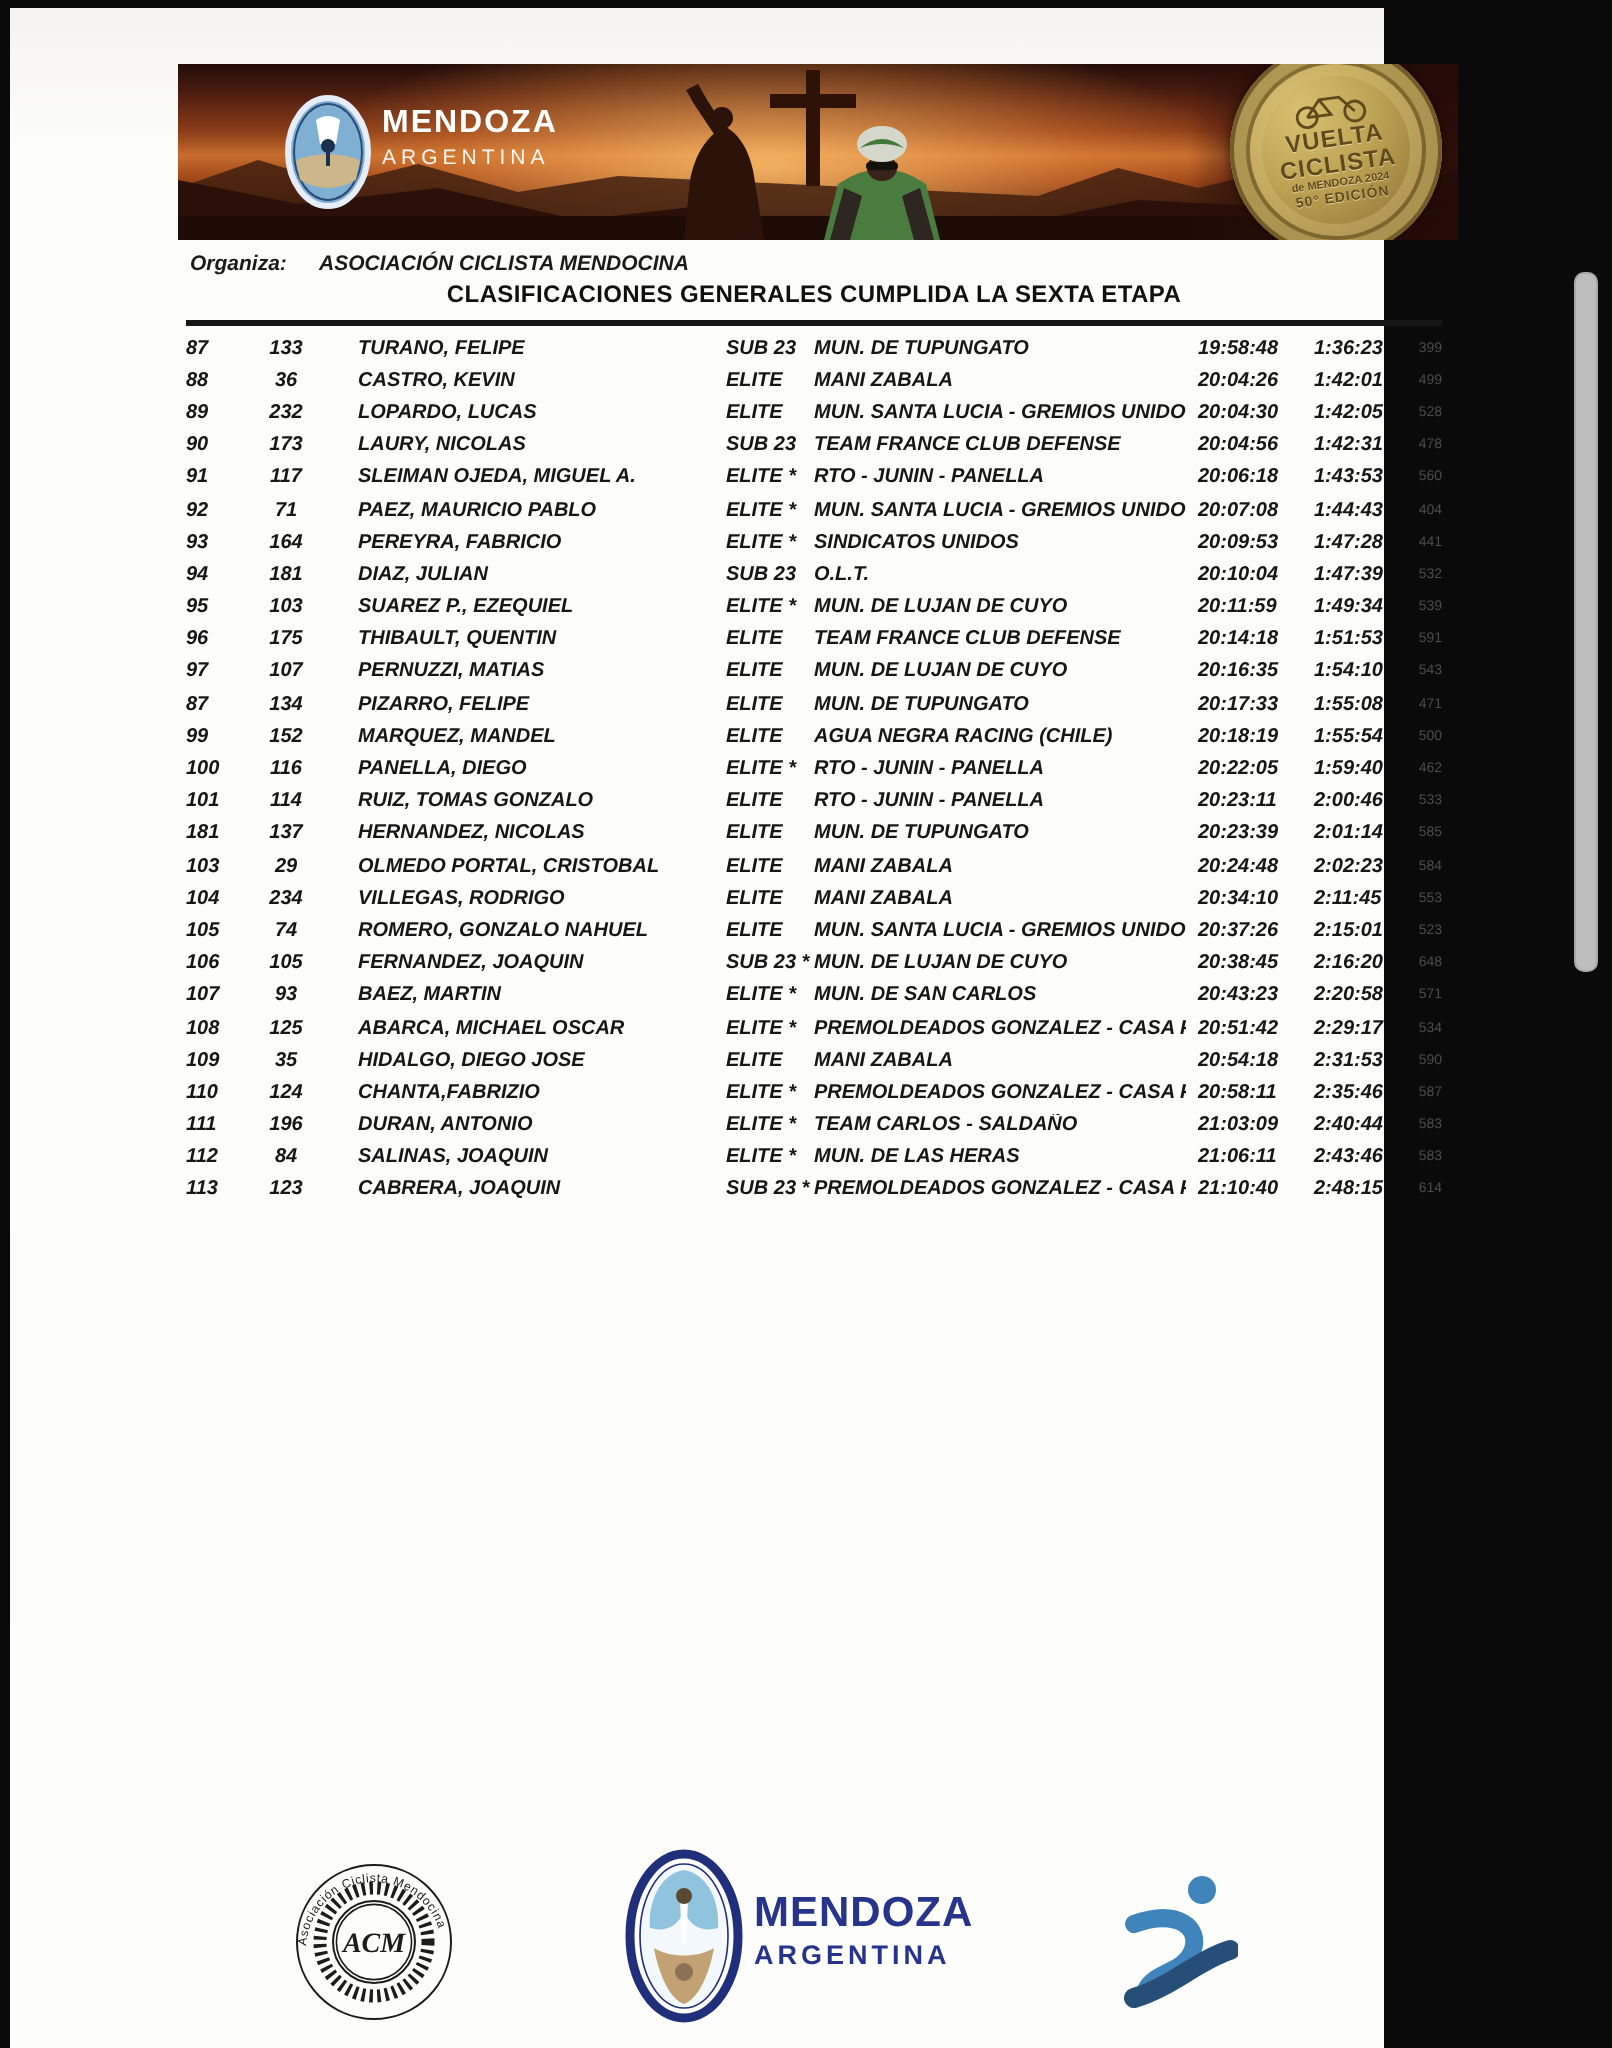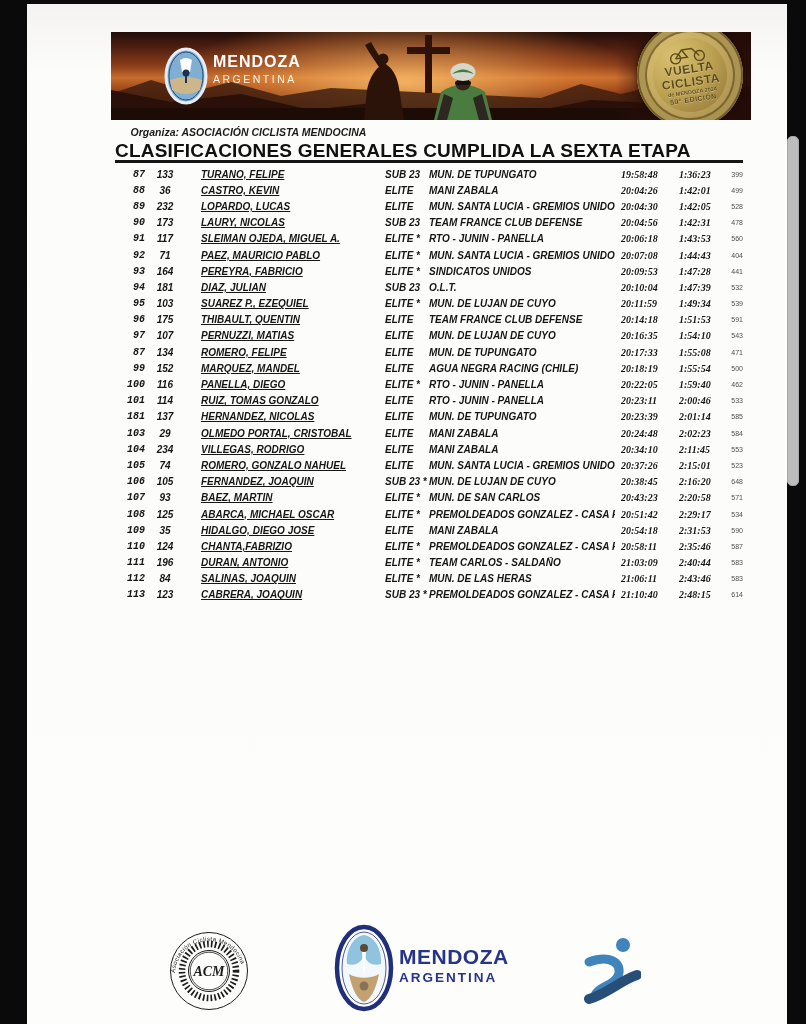--- a/index.html
+++ b/index.html
@@ -2,23 +2,22 @@
 <html><head>
 <meta charset="utf-8">
 <style>
   html,body{margin:0;padding:0;}
   body{
     width:806px;height:1024px;position:relative;overflow:hidden;
     background:#0a0a0a;
     font-family:"Liberation Sans",sans-serif;
   }
   .page{
-    position:absolute;left:5px;top:4px;width:760px;height:1020px;
+    position:absolute;left:5px;top:4px;width:687px;height:1020px;
     background:linear-gradient(180deg,#f4f3f2 0px,#fcfcfb 70px,#fdfdfc 100%);
-    margin-left:22px;
   }
   
   .banner{
     position:absolute;left:84px;top:28px;width:640px;height:88px;overflow:hidden;
     background:
       radial-gradient(ellipse 300px 90px at 46% 58%, rgba(255,196,110,.8), rgba(240,140,60,.3) 55%, rgba(0,0,0,0) 78%),
       linear-gradient(180deg,#220d08 0%,#4a1d10 16%,#8a3c18 38%,#c76d2d 52%,#9c4619 66%,#50200e 82%,#230d07 100%);
   }
   .banner::after{ 
     content:"";position:absolute;top:0;right:0;width:135px;height:100%;
@@ -35,33 +34,33 @@
     box-shadow:inset 0 0 0 2px rgba(110,85,35,.9), inset 0 0 0 8px rgba(210,185,110,.55), inset 0 0 0 10px rgba(100,78,30,.7), inset 0 0 0 16px rgba(215,190,120,.4), 0 0 6px rgba(0,0,0,.5);
     transform:rotate(-8deg);z-index:2;
     display:flex;flex-direction:column;align-items:center;justify-content:center;
   }
   .medal .ml{color:#5e4a1c;text-shadow:0 .5px 0 rgba(255,240,200,.65);line-height:1.05;text-align:center;}
   .medal .m1,.medal .m2{font-size:12px;font-weight:bold;letter-spacing:.5px;}
   .medal .m3{font-size:5.5px;font-weight:bold;margin-top:1px;}
   .medal .m4{font-size:7px;font-weight:bold;letter-spacing:.5px;margin-top:1px;}
   
   .organiza{position:absolute;left:90px;top:122px;font-size:10.5px;font-style:italic;font-weight:bold;color:#1b1b1b;}
-  .organiza .lbl{display:inline-block;width:62px;text-align:right;}
-  .doc-title{position:absolute;left:88px;top:136px;width:628px;text-align:left;
-    font-size:19px;font-weight:bold;color:#101010;letter-spacing:.2px;}
+  .organiza .lbl{display:inline-block;width:62px;}
+  .doc-title{position:absolute;left:88px;top:136px;width:628px;text-align:center;
+    font-size:12px;font-weight:bold;color:#101010;letter-spacing:.2px;}
   .title-rule{position:absolute;left:88px;top:156px;width:628px;height:3px;background:#161616;}
   
   .results{position:absolute;left:88px;top:162px;width:628px;}
   .row{display:grid;grid-template-columns:30px 40px 200px 44px 186px 58px 52px 18px;
     height:16.2px;align-items:center;font-size:10px;font-weight:bold;font-style:italic;color:#161616;}
   .row span{white-space:nowrap;overflow:hidden;}
-  .c-pos{text-align:right;font-family:Liberation Mono, monospace;}
+  .c-pos{text-align:left;}
   .c-bib{text-align:center;}
-  .c-name{padding-left:16px;text-decoration:underline;}
-  .c-time,.c-gap{padding-left:6px;font-family:Liberation Serif, serif;}
+  .c-name{padding-left:16px;}
+  .c-time,.c-gap{padding-left:6px;}
   .c-pts{font-size:7px;font-weight:normal;font-style:normal;color:#4d4d4d;text-align:right;}
   
   .footer-logo{position:absolute;}
   .acm-seal{left:140px;top:923px;}
   .mz-oval{left:306px;top:920px;}
   .mz-text{position:absolute;left:372px;top:942px;line-height:1;color:#27348b;}
   .mz-text .t1{font-size:21px;font-weight:bold;letter-spacing:.5px;}
   .mz-text .t2{font-size:13.5px;letter-spacing:2px;margin-top:4px;font-weight:bold;}
   .fac-icon{left:552px;top:930px;}
   .fac-text{position:absolute;left:607px;top:933px;font-style:italic;font-weight:bold;line-height:.92;}
@@ -244,21 +243,21 @@
       <span class="c-name">PERNUZZI, MATIAS</span>
       <span class="c-cat">ELITE</span>
       <span class="c-team">MUN. DE LUJAN DE CUYO</span>
       <span class="c-time">20:16:35</span>
       <span class="c-gap">1:54:10</span>
       <span class="c-pts">543</span>
     </div>
       <div class="row">
       <span class="c-pos">87</span>
       <span class="c-bib">134</span>
-      <span class="c-name">ROMERO, FELIPE</span>
+      <span class="c-name">PIZARRO, FELIPE</span>
       <span class="c-cat">ELITE</span>
       <span class="c-team">MUN. DE TUPUNGATO</span>
       <span class="c-time">20:17:33</span>
       <span class="c-gap">1:55:08</span>
       <span class="c-pts">471</span>
     </div>
       <div class="row">
       <span class="c-pos">99</span>
       <span class="c-bib">152</span>
       <span class="c-name">MARQUEZ, MANDEL</span>

